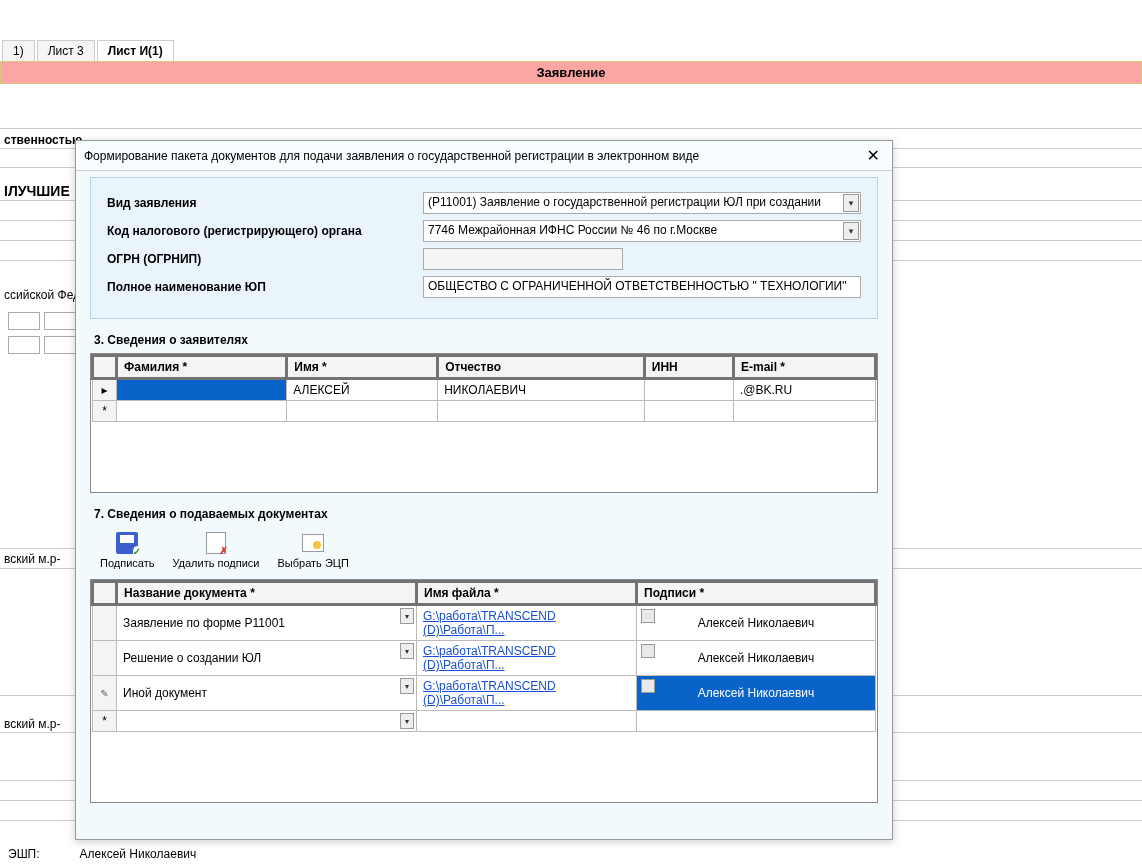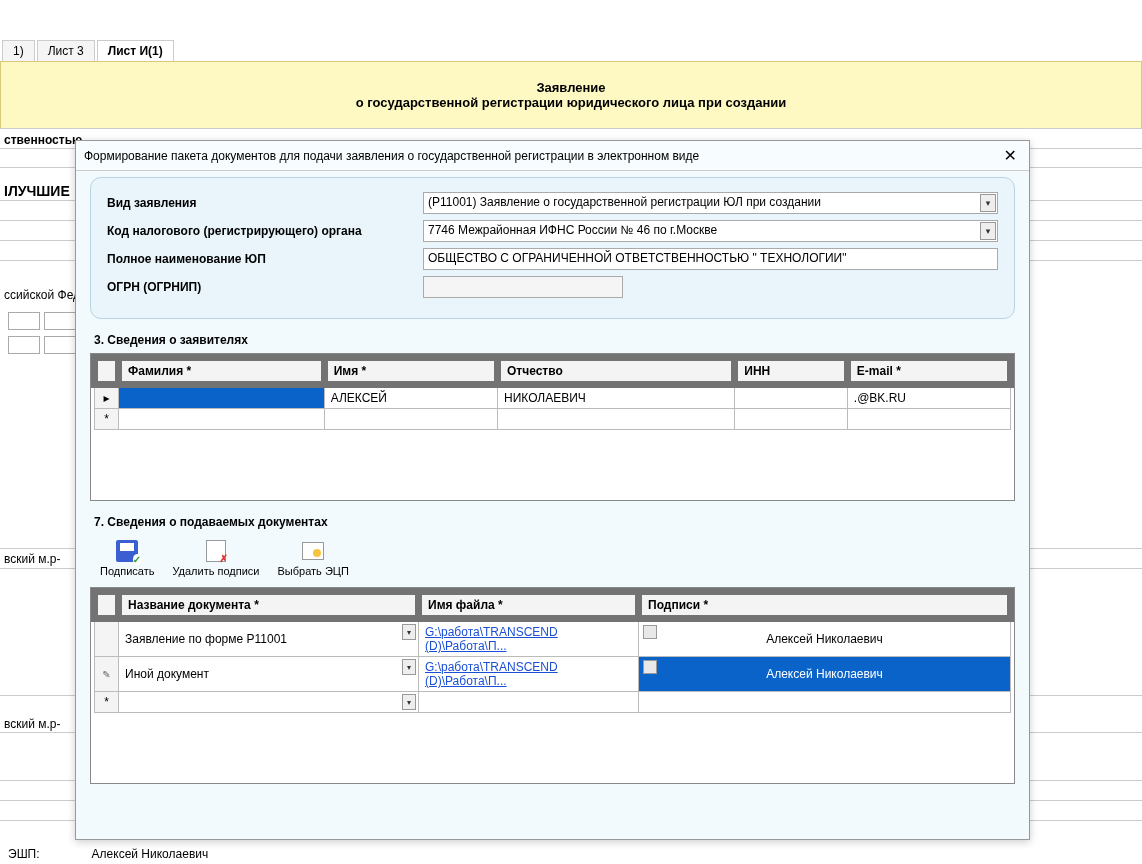--- a/index.html
+++ b/index.html
@@ -17,65 +17,65 @@
   position: absolute; top: 40px; left: 0;
   display: flex; gap: 2px; padding-left: 2px;
 }
 .bg-tab {
   padding: 3px 10px; border: 1px solid #ccc; border-bottom: none;
   background: #f5f5f5; font-size: 12px;
 }
 .bg-tab.active { background: #fff; font-weight: bold; }
 .bg-header {
   position: absolute; top: 61px; left: 0; right: 0;
-  background: #fef9c3; border: 1px solid #d9c97a;
-  text-align: center; padding: 18px 0; font-size: 13px;
+  background: #fca5a5; border: 1px solid #d9c97a;
+  text-align: center; padding: 3px 0; font-size: 13px;
 }
 .bg-header .line1 { font-weight: bold; }
 .bg-header .line2 { font-weight: bold; }
 .bg-label1 { position:absolute; top:131px; left:0; font-size:12px; font-weight:bold; padding:2px 4px;}
 .bg-label2 { position:absolute; top:181px; left:0; font-size:14px; font-weight:bold; padding:2px 4px;}
 .bg-label3 { position:absolute; top:286px; left:0; font-size:12px; padding:2px 4px;}
 .bg-inputs { position:absolute; top:312px; left:8px; display:flex; gap:4px;}
 .bg-input-sm { width:32px; height:18px; border:1px solid #aaa; }
 .bg-label4 { position:absolute; top:550px; left:0; font-size:12px; padding:2px 4px;}
 .bg-label5 { position:absolute; top:715px; left:0; font-size:12px; padding:2px 4px;}
-.bg-footer { position:absolute; bottom:3px; left:8px; font-size:12px; display:flex; gap:52px; align-items:center;}
+.bg-footer { position:absolute; bottom:3px; left:8px; font-size:12px; display:flex; gap:40px; align-items:center;}
 .hrline { position:absolute; left:0; right:0; height:1px; background:#ccc; }
 
 
 .dialog {
-  position:absolute; top:140px; left:75px; width:955px; height:700px;
+  position:absolute; top:140px; left:75px; width:818px; height:700px;
   background:#f2fafd; border:1px solid #999; box-shadow:0 2px 8px rgba(0,0,0,.2);
   display:flex; flex-direction:column;
 }
 .titlebar {
   display:flex; align-items:center; justify-content:space-between;
   padding:5px 8px; background:#f7fcfe; border-bottom:1px solid #ccc;
 }
 .titlebar-title { font-size:12px; }
 .close-x { font-size:16px; font-weight:normal; cursor:pointer; padding:0 4px; }
 .toolbar-form { padding:6px 10px; display:flex; gap:20px; }
 .tb-btn { display:flex; flex-direction:column; align-items:center; font-size:11px; cursor:pointer; }
 .tb-icon { width:24px; height:24px; display:flex; align-items:center; justify-content:center; margin-bottom:2px; }
 .folder-icon { width:22px; height:18px; background:#f5c542; border-radius:3px; position:relative;}
 .folder-icon::before{content:'';position:absolute;top:-4px;left:2px;width:10px;height:5px;background:#f5c542;border-radius:2px 2px 0 0;}
 .folder-icon::after{content:'✓';position:absolute;right:-3px;bottom:-3px;color:#2a9d2a;font-size:11px;font-weight:bold;}
 .dlg-body { padding:6px 14px; overflow:auto; flex:1;}
 .section-title { font-weight:bold; font-size:12px; margin:6px 0 6px 4px;}
-.section1-box { background:#eaf5fb; border:1px solid #b8d4e3; border-radius:11px; padding:14px 16px; margin-bottom:14px;}
+.section1-box { background:#eaf5fb; border:1px solid #b8d4e3; border-radius:0; padding:14px 16px; margin-bottom:14px;}
 .form-row { display:flex; align-items:center; margin-bottom:6px; }
 .form-label { width:270px; font-weight:bold; font-size:12px; }
 .form-control { flex:1; height:22px; border:1px solid #aaa; background:#fff; font-size:12px; padding:2px 4px; position:relative;margin-left:46px;}
 .select-wrap{flex:1;position:relative;}
 .select-wrap .sel-btn{position:absolute; right:2px; top:2px; width:16px; height:18px; background:#eee; border:1px solid #999; display:flex; align-items:center; justify-content:center; font-size:9px; color:#333;}
 .readonly { background:#f5f5f5; }
 .table-wrap { background:#fff; border:1px solid #888; margin:4px 0 14px 0;}
 .table { width:100%; border-collapse:collapse; font-size:12px;}
-.table th { background:#f4f4f4; border:7px solid #737373; padding:3px 6px; text-align:left; font-weight:bold;}
+.table th { background:#f4f4f4; border:3px solid #737373; padding:3px 6px; text-align:left; font-weight:bold;}
 .table td { border:1px solid #bbb; padding:3px 6px; height:20px;}
 .rowhead { width:24px; text-align:center; background:#f4f4f4;}
 .toolbar3 { display:flex; gap:18px; padding:4px 2px 6px 10px; }
 .save-icon { width:22px; height:22px; background:#3b5fd1; border-radius:2px; position:relative;}
 .save-icon::after{content:'✓';position:absolute;right:-3px;bottom:-3px;color:#2a9d2a;font-size:10px;font-weight:bold;background:#fff;border-radius:50%;}
 .save-icon::before{content:'';position:absolute;left:4px;top:3px;width:14px;height:8px;background:#fff;}
 .delete-icon { width:20px; height:22px; background:#fff; border:1px solid #999; position:relative;}
 .delete-icon::after{content:'✗';position:absolute;right:-3px;bottom:-3px;color:#d33;font-size:10px;font-weight:bold;}
 .cert-icon { width:22px; height:18px; background:#fff; border:1px solid #999; position:relative;}
 .cert-icon::after{content:'';position:absolute;right:2px;bottom:2px;width:8px;height:8px;background:#f5c542;border-radius:50%;}
@@ -93,21 +93,20 @@
 </head>
 <body>
 
 <div class="bg-tabs">
   <div class="bg-tab">1)</div>
   <div class="bg-tab">Лист 3</div>
   <div class="bg-tab active">Лист И(1)</div>
 </div>
 <div class="bg-header">
   <div class="line1">Заявление</div>
-  <div class="line2">о государственной регистрации юридического лица при создании</div>
 </div>
 <div class="bg-label1">ственностью</div>
 <div class="hrline" style="top:128px"></div>
 <div class="hrline" style="top:148px"></div>
 <div class="hrline" style="top:167px"></div>
 <div class="bg-label2">ІЛУЧШИЕ</div>
 <div class="hrline" style="top:200px"></div>
 <div class="hrline" style="top:220px"></div>
 <div class="hrline" style="top:240px"></div>
 <div class="hrline" style="top:260px"></div>
@@ -150,26 +149,26 @@
         </div>
       </div>
       <div class="form-row">
         <div class="form-label">Код налогового (регистрирующего) органа</div>
         <div class="select-wrap">
           <div class="form-control">7746 Межрайонная ИФНС России № 46 по г.Москве</div>
           <div class="sel-btn">▾</div>
         </div>
       </div>
       <div class="form-row">
+        <div class="form-label">ОГРН (ОГРНИП)</div>
+        <div class="form-control readonly" style="max-width:200px;"></div>
+      </div>
+      <div class="form-row">
         <div class="form-label">Полное наименование  ЮП</div>
         <div class="form-control">ОБЩЕСТВО С ОГРАНИЧЕННОЙ ОТВЕТСТВЕННОСТЬЮ "                                           ТЕХНОЛОГИИ"</div>
-      </div>
-      <div class="form-row">
-        <div class="form-label">ОГРН (ОГРНИП)</div>
-        <div class="form-control readonly" style="max-width:200px;"></div>
       </div>
     </div>
 
     <div class="section-title">3. Сведения о заявителях</div>
     <div class="table-wrap">
       <table class="table">
         <thead>
           <tr>
             <th class="rowhead"></th>
             <th>Фамилия *</th>
@@ -241,20 +240,29 @@
         <tbody id="docs-tbody">
             <tr>
               <td class="rowhead"></td>
               <td class="dd-cell">Заявление по форме Р11001<span class="dd-arrow">▾</span></td>
               <td><span class="link">G:\работа\TRANSCEND (D)\Работа\П...</span></td>
               <td class="sigcell ">
                 <span class="sigbox"></span>
                 <span class="signer" style="display:block;text-align:center;">Алексей Николаевич</span>
               </td>
             </tr>
+            <tr>
+              <td class="rowhead"></td>
+              <td class="dd-cell">Решение о создании ЮЛ<span class="dd-arrow">▾</span></td>
+              <td><span class="link">G:\работа\TRANSCEND (D)\Работа\П...</span></td>
+              <td class="sigcell ">
+                <span class="sigbox"></span>
+                <span class="signer" style="display:block;text-align:center;">Алексей Николаевич</span>
+              </td>
+            </tr>
             <tr class="row-selected">
               <td class="rowhead"><span class="pencil">✎</span></td>
               <td class="dd-cell">Иной документ<span class="dd-arrow">▾</span></td>
               <td><span class="link">G:\работа\TRANSCEND (D)\Работа\П...</span></td>
               <td class="sigcell sel">
                 <span class="sigbox"></span>
                 <span class="signer" style="display:block;text-align:center;">Алексей Николаевич</span>
               </td>
             </tr>
             <tr>

